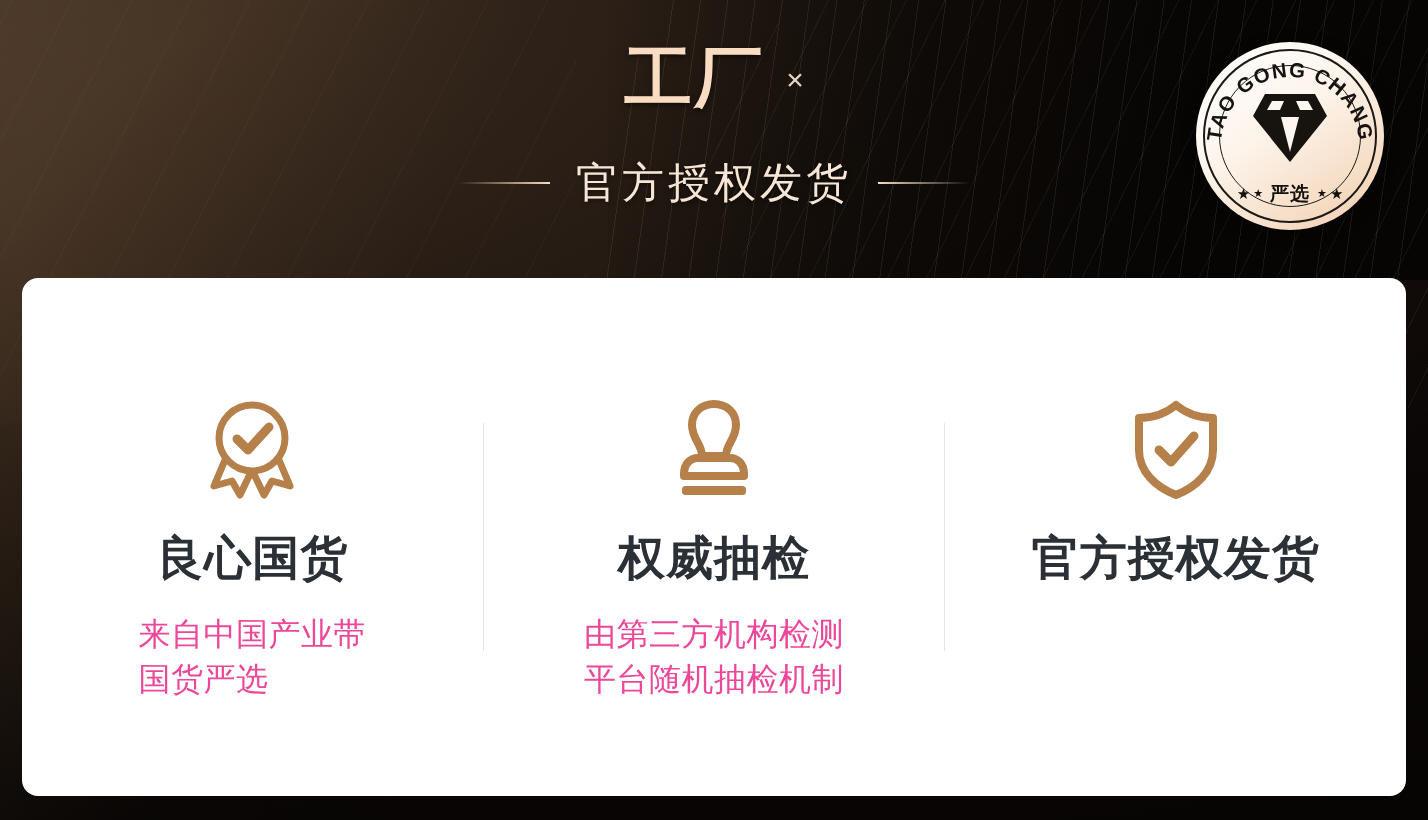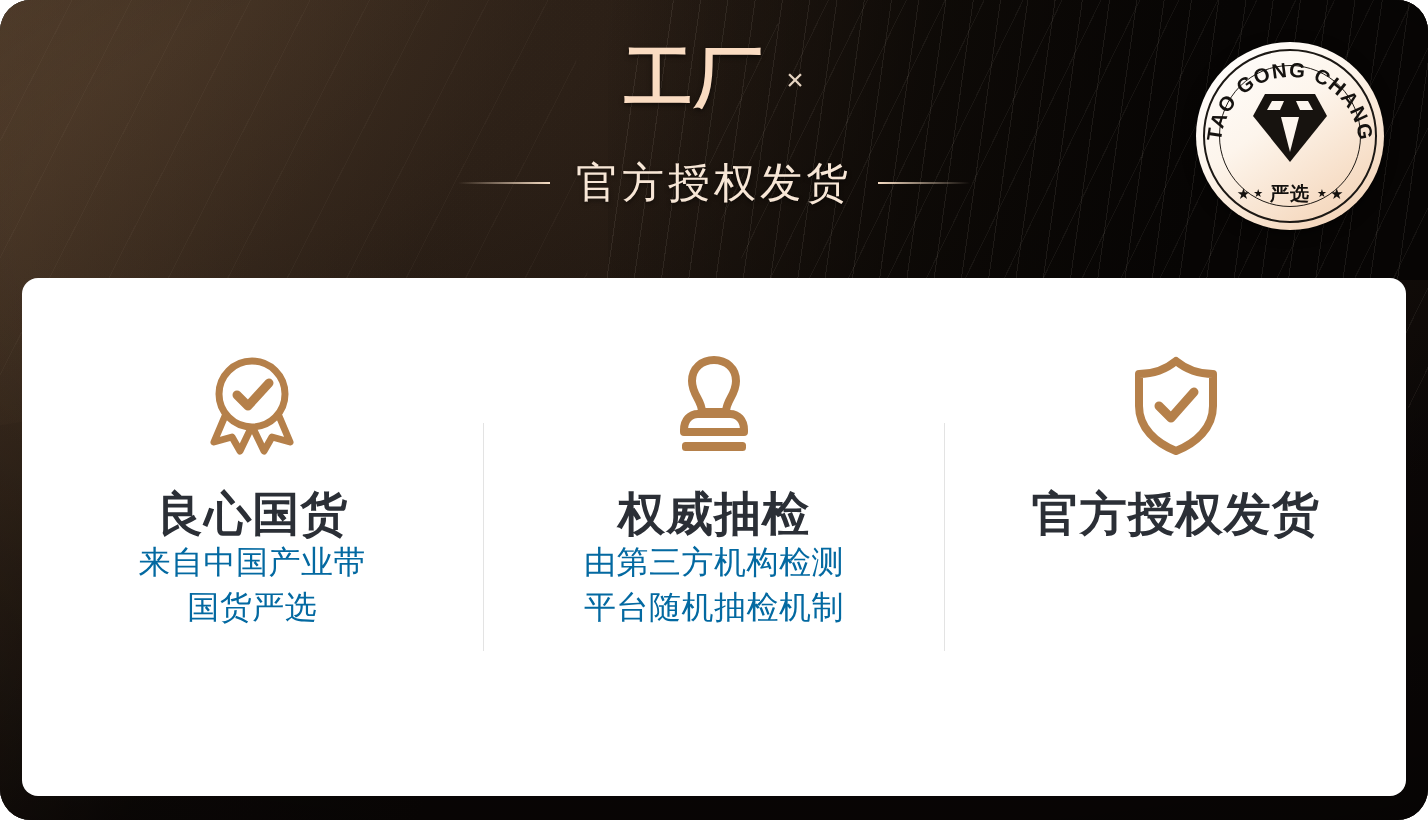--- a/index.html
+++ b/index.html
@@ -6,21 +6,20 @@
   html, body {
     width:1428px; height:820px;
     font-family:"Liberation Sans", sans-serif;
     overflow:hidden;
   }
   #stage {
     position:relative;
     width:1428px; height:820px;
     background:#0a0706;
     overflow:hidden;
-    border-radius:31px;
   }
   
   .bg-base {
     position:absolute; inset:0;
     background:
       radial-gradient(150% 120% at 0% 0%, #3b2c20 0%, #2c2017 28%, #17100b 58%, #0b0706 82%);
   }
   .bg-wedge {
     position:absolute; inset:0;
     background:linear-gradient(118deg, rgba(92,69,48,0.55) 0%, rgba(74,55,38,0.40) 16%, rgba(46,34,24,0.10) 30%, rgba(0,0,0,0) 46%);
@@ -138,35 +137,35 @@
   .card {
     position:absolute; left:22px; top:278px;
     width:1384px; height:518px;
     background:#ffffff;
     border-radius:16px;
     display:flex; align-items:stretch;
   }
   .feature {
     flex:1 1 0; position:relative;
     display:flex; flex-direction:column; align-items:center;
-    padding-top:76px;
+    padding-top:120px;
   }
   .divider {
     width:1px; align-self:center; height:228px;
     background:#e3e3e3; flex:0 0 1px;
   }
   .feature-icon { height:102px; display:flex; align-items:center; justify-content:center; }
   .feature-title {
     margin-top:32px;
     font-size:47px; font-weight:bold; color:#2b2f36;
     letter-spacing:1px; line-height:1.1; white-space:nowrap;
   }
   .feature-desc {
-    text-align:center;
-    font-size:32px; color:#0369a1; line-height:1.42; letter-spacing:.5px;
+    margin-top:28px; 
+    font-size:32px; color:#ec4899; line-height:1.42; letter-spacing:.5px;
   }
 </style>
 </head>
 <body>
 
 <div id="stage">
 
   <div class="bg-base"></div>
   <div class="bg-wedge"></div>
   <div class="bg-wedge2"></div>

